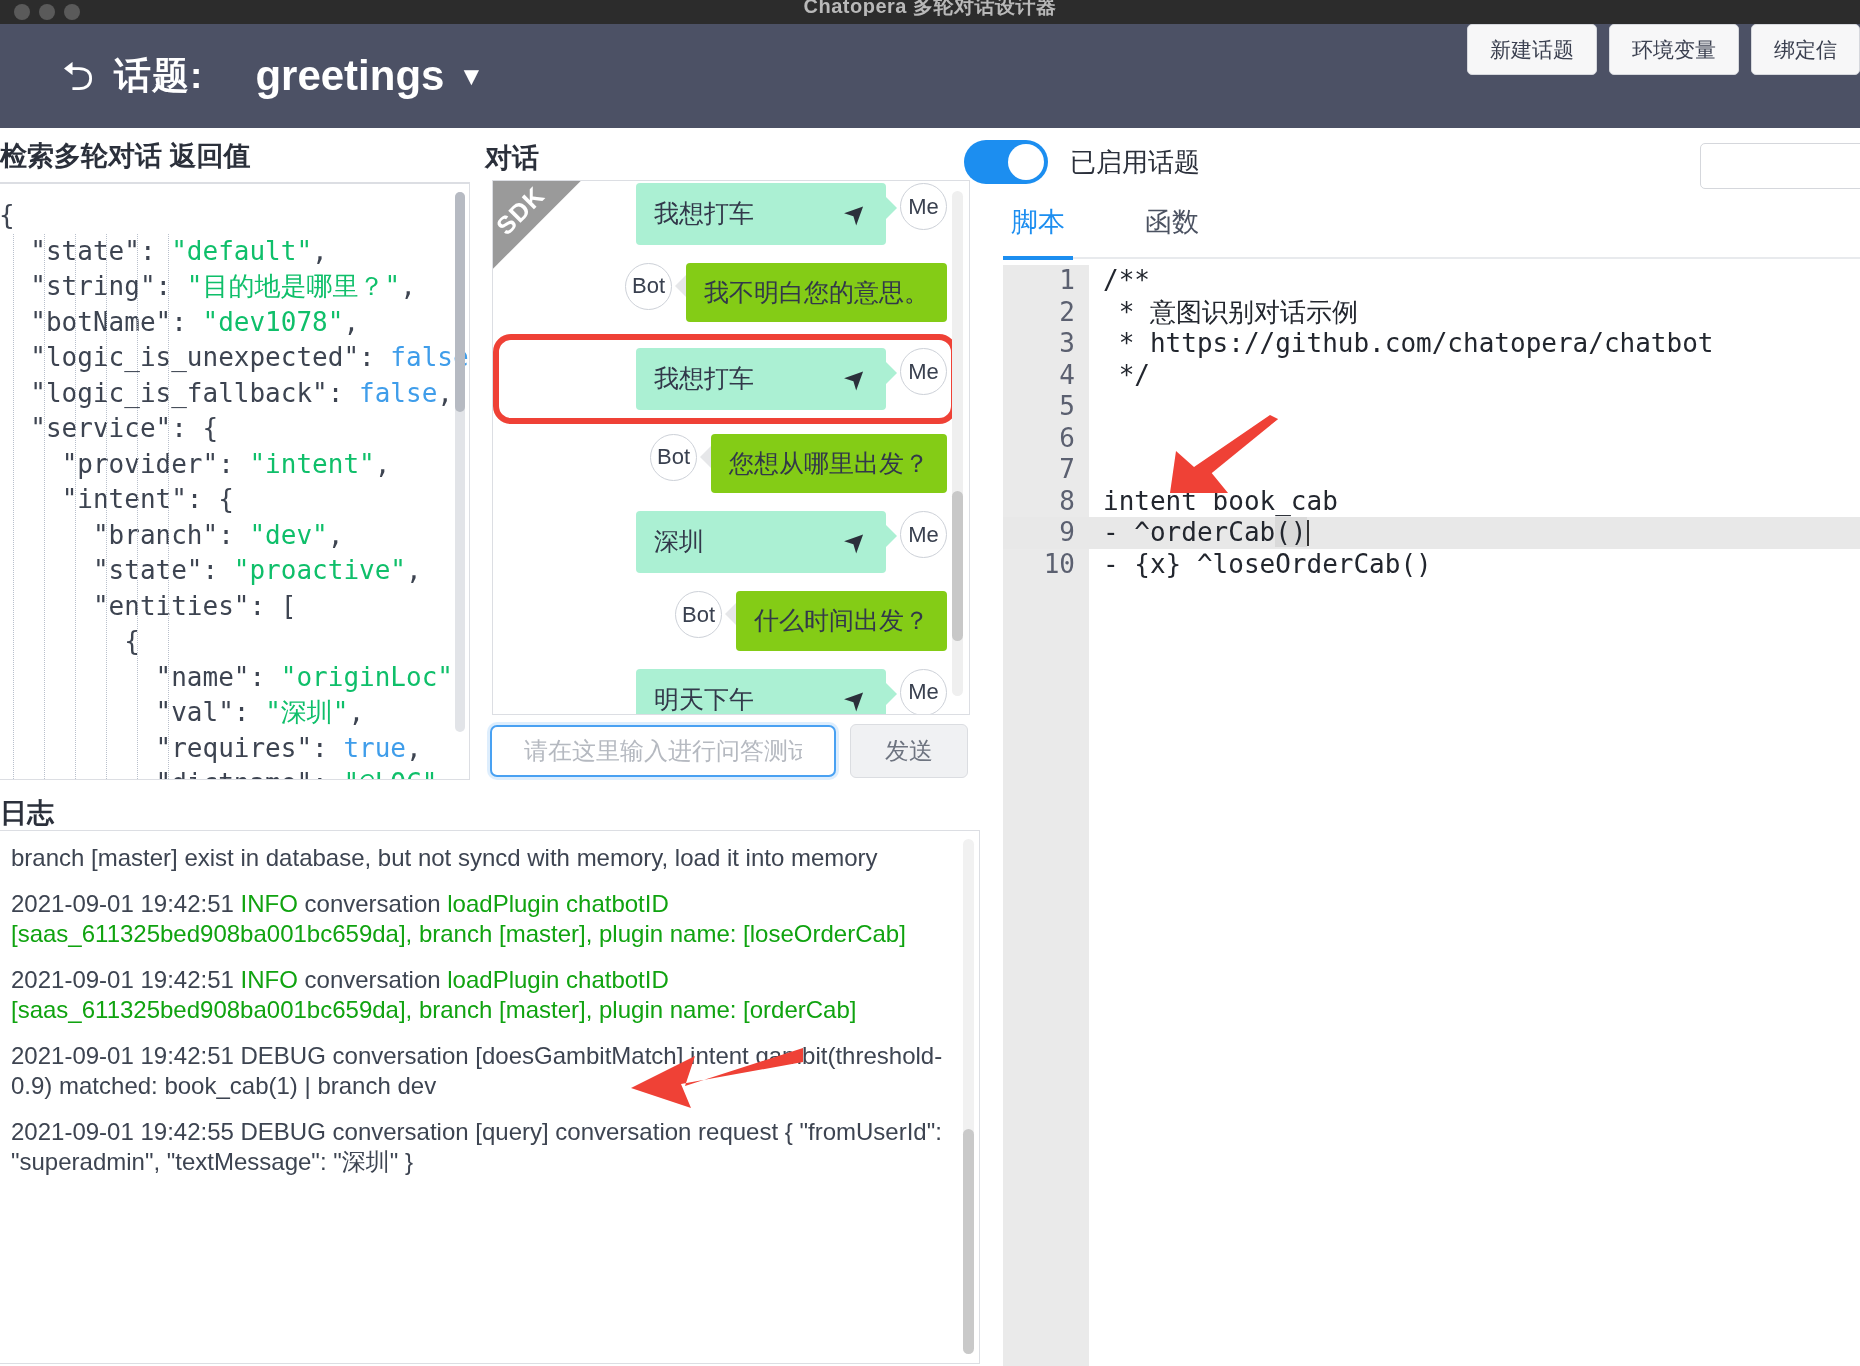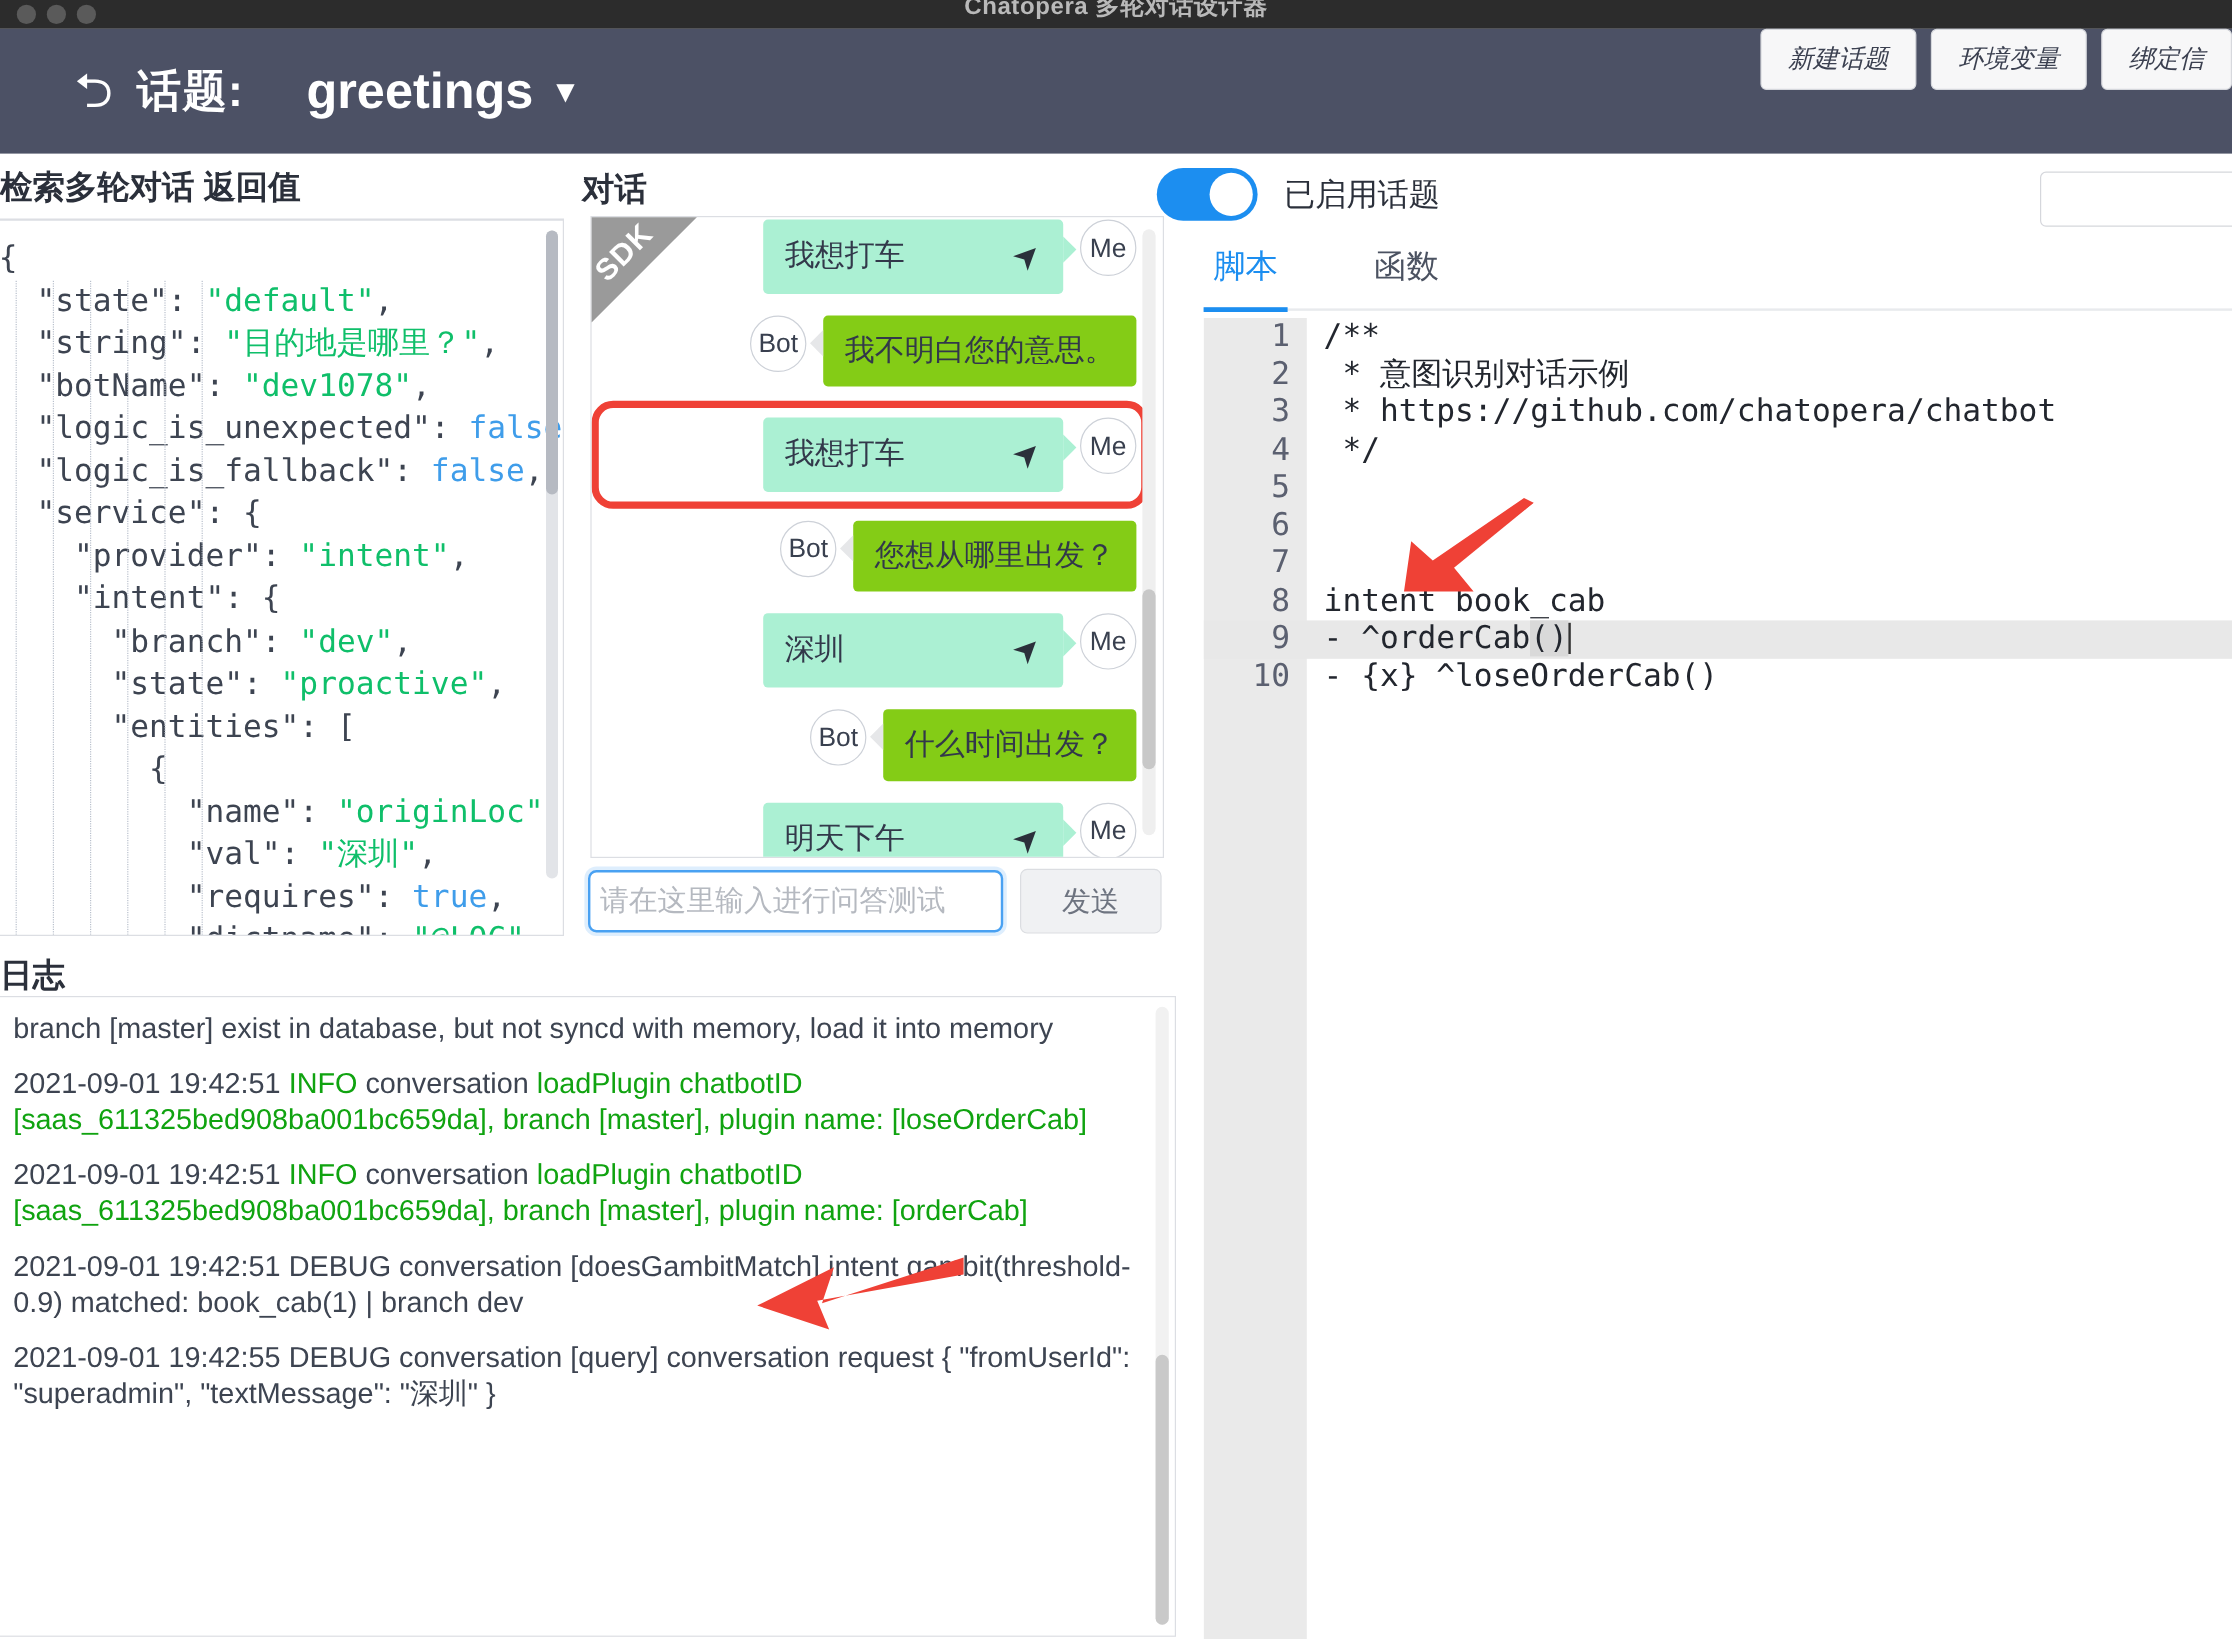--- a/index.html
+++ b/index.html
@@ -42,21 +42,21 @@
     display: flex; align-items: center; cursor: pointer;
   }
   .caret { margin-left: 14px; font-size: 26px; }
 
   .hdr-right {
     position: absolute; right: 0; top: 24px; display: flex; gap: 12px; padding-right: 0;
   }
   .hdr-btn {
     background: #f7f7f8; border: 1px solid #d6d8dd; border-radius: 5px;
     color: #3b4050; font-size: 21px; padding: 14px 22px; cursor: pointer;
-    white-space: nowrap; line-height: 1; font-style: italic;
+    white-space: nowrap; line-height: 1;
   }
 
   
   .json-title {
     position: absolute; left: 0; top: 138px; font-size: 27px;
     font-weight: bold; color: #2b303b; white-space: nowrap;
   }
   .json-box {
     position: absolute; left: -10px; top: 182px; width: 480px; height: 598px;
     background: #ffffff; border: 1px solid #dcdee3; border-top: 2px solid #dcdee3;
@@ -137,21 +137,21 @@
   .chat-scroll i {
     position: absolute; left: 0; top: 300px; width: 11px; height: 150px;
     background: #c8c8c8; border-radius: 6px; display: block;
   }
   .chat-input-row {
     position: absolute; left: 490px; top: 724px; width: 480px;
     display: flex; align-items: center; gap: 14px;
   }
   .chat-input {
     width: 346px; height: 52px; border: 2px solid #49a1f2; border-radius: 7px;
-    background: #fff; font-size: 24px; color: #3d4451; padding: 0 8px;
+    background: #fff; font-size: 24px; color: #3d4451; padding: 0 32px;
     outline: none; font-family: "Liberation Sans", sans-serif;
     box-shadow: 0 0 0 3px rgba(73,161,242,.18);
   }
   .chat-input::placeholder { color: #b5b9c0; }
   .send-btn {
     width: 118px; height: 54px; border: 1px solid #dbdde1; border-radius: 6px;
     background: #f0f1f3; color: #6e7480; font-size: 24px; cursor: pointer;
   }
 
   

